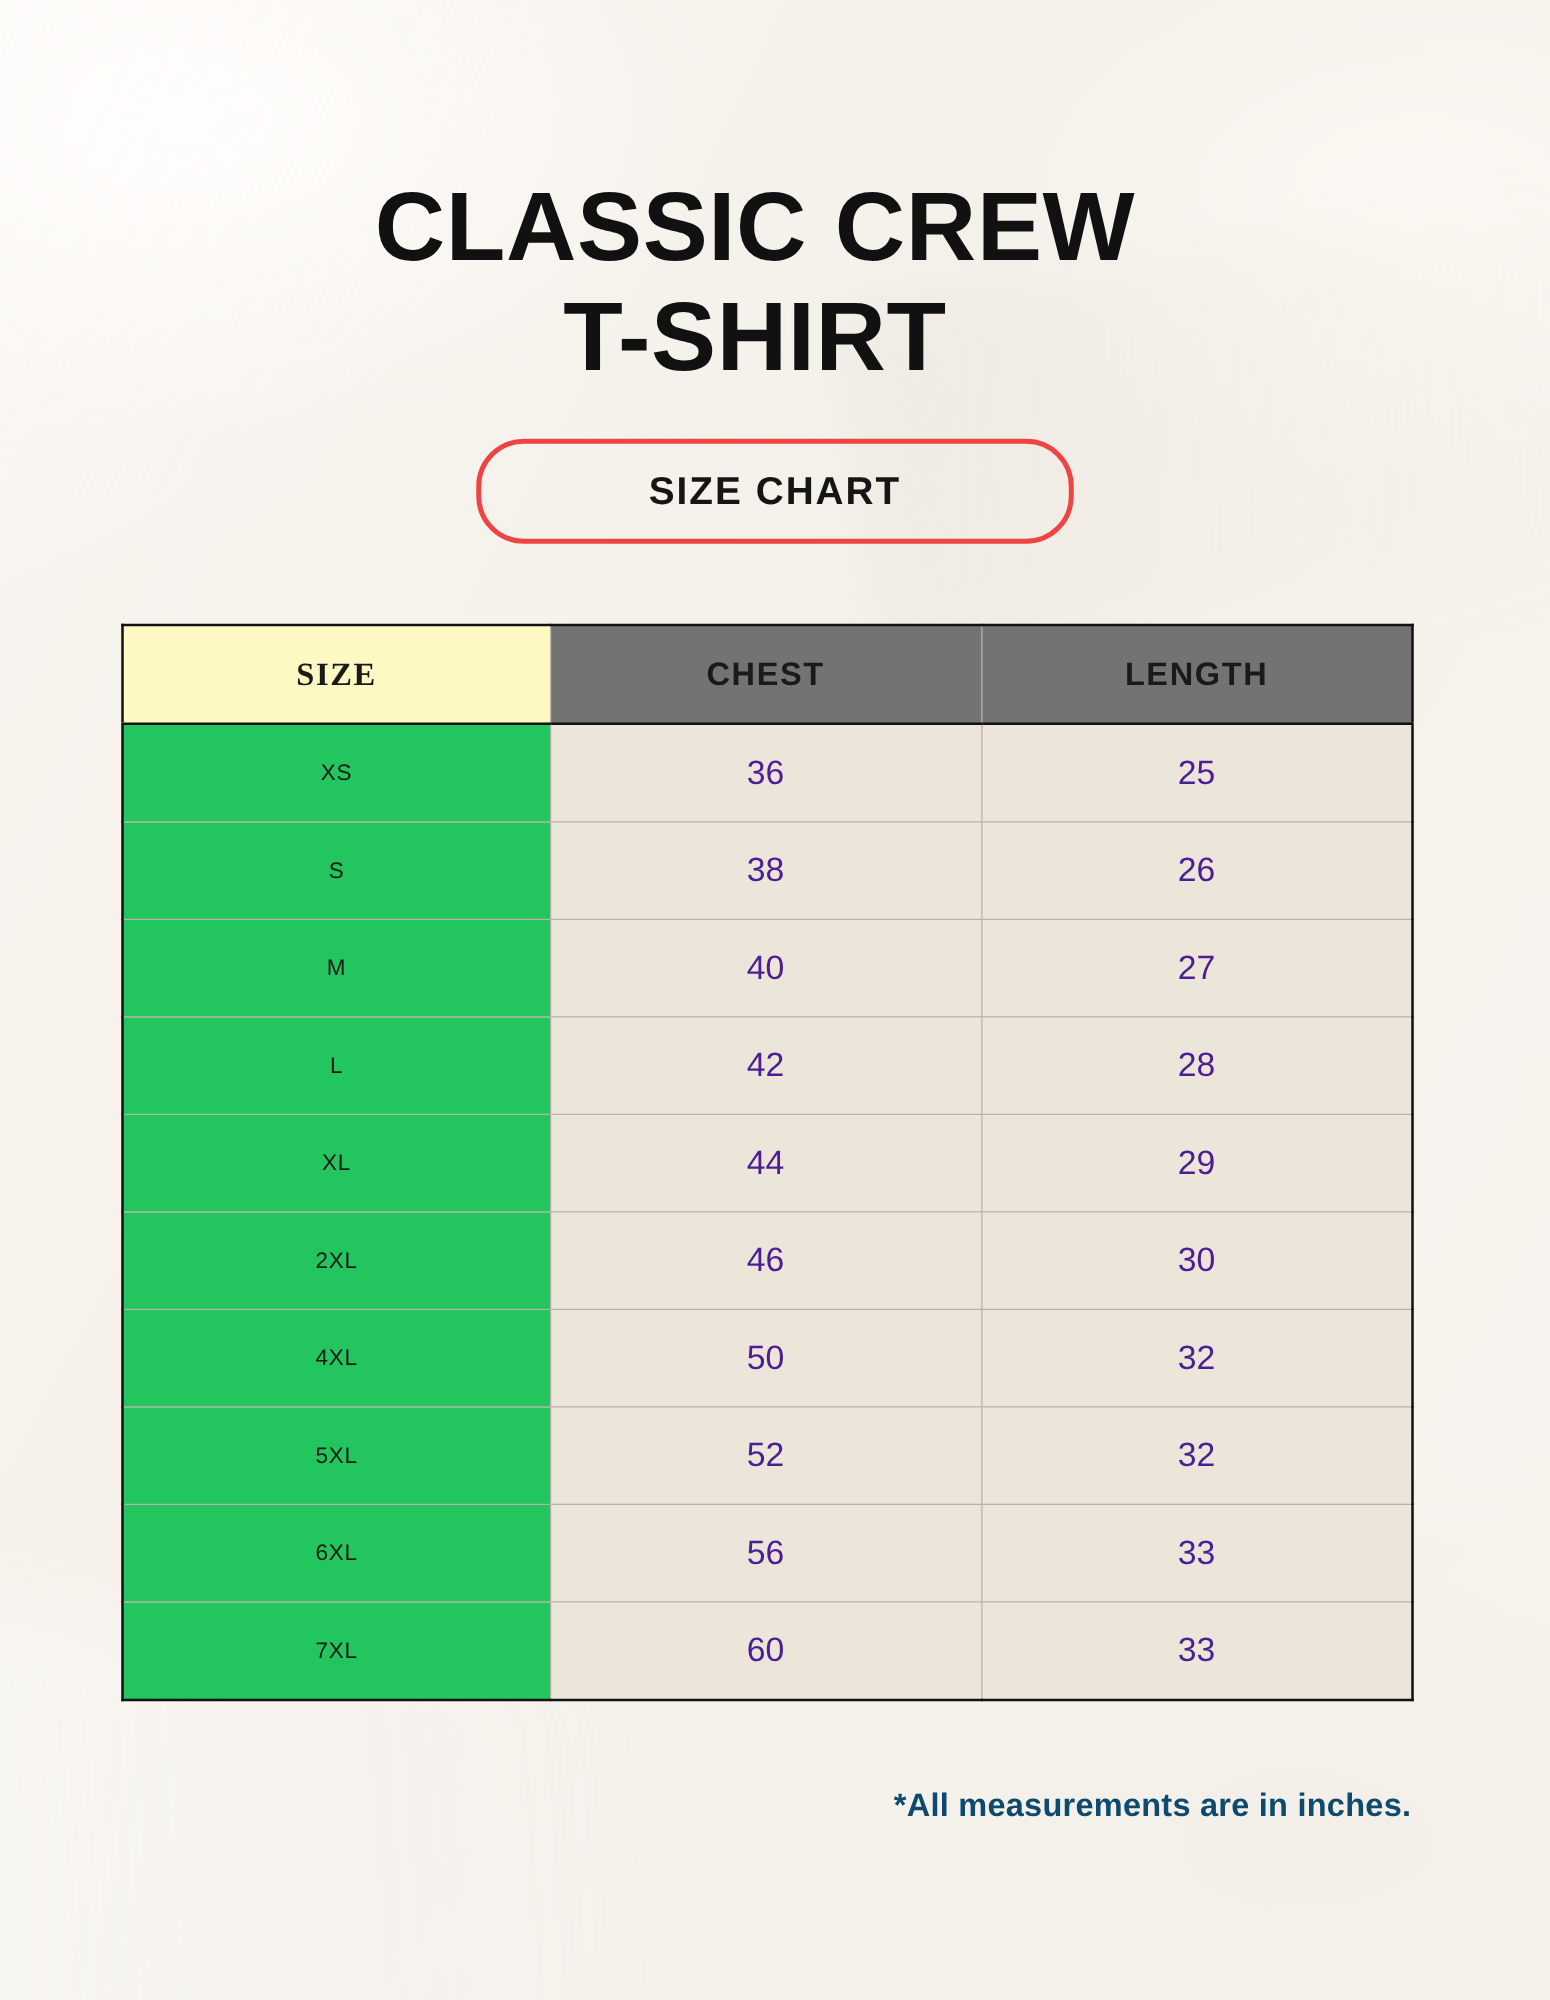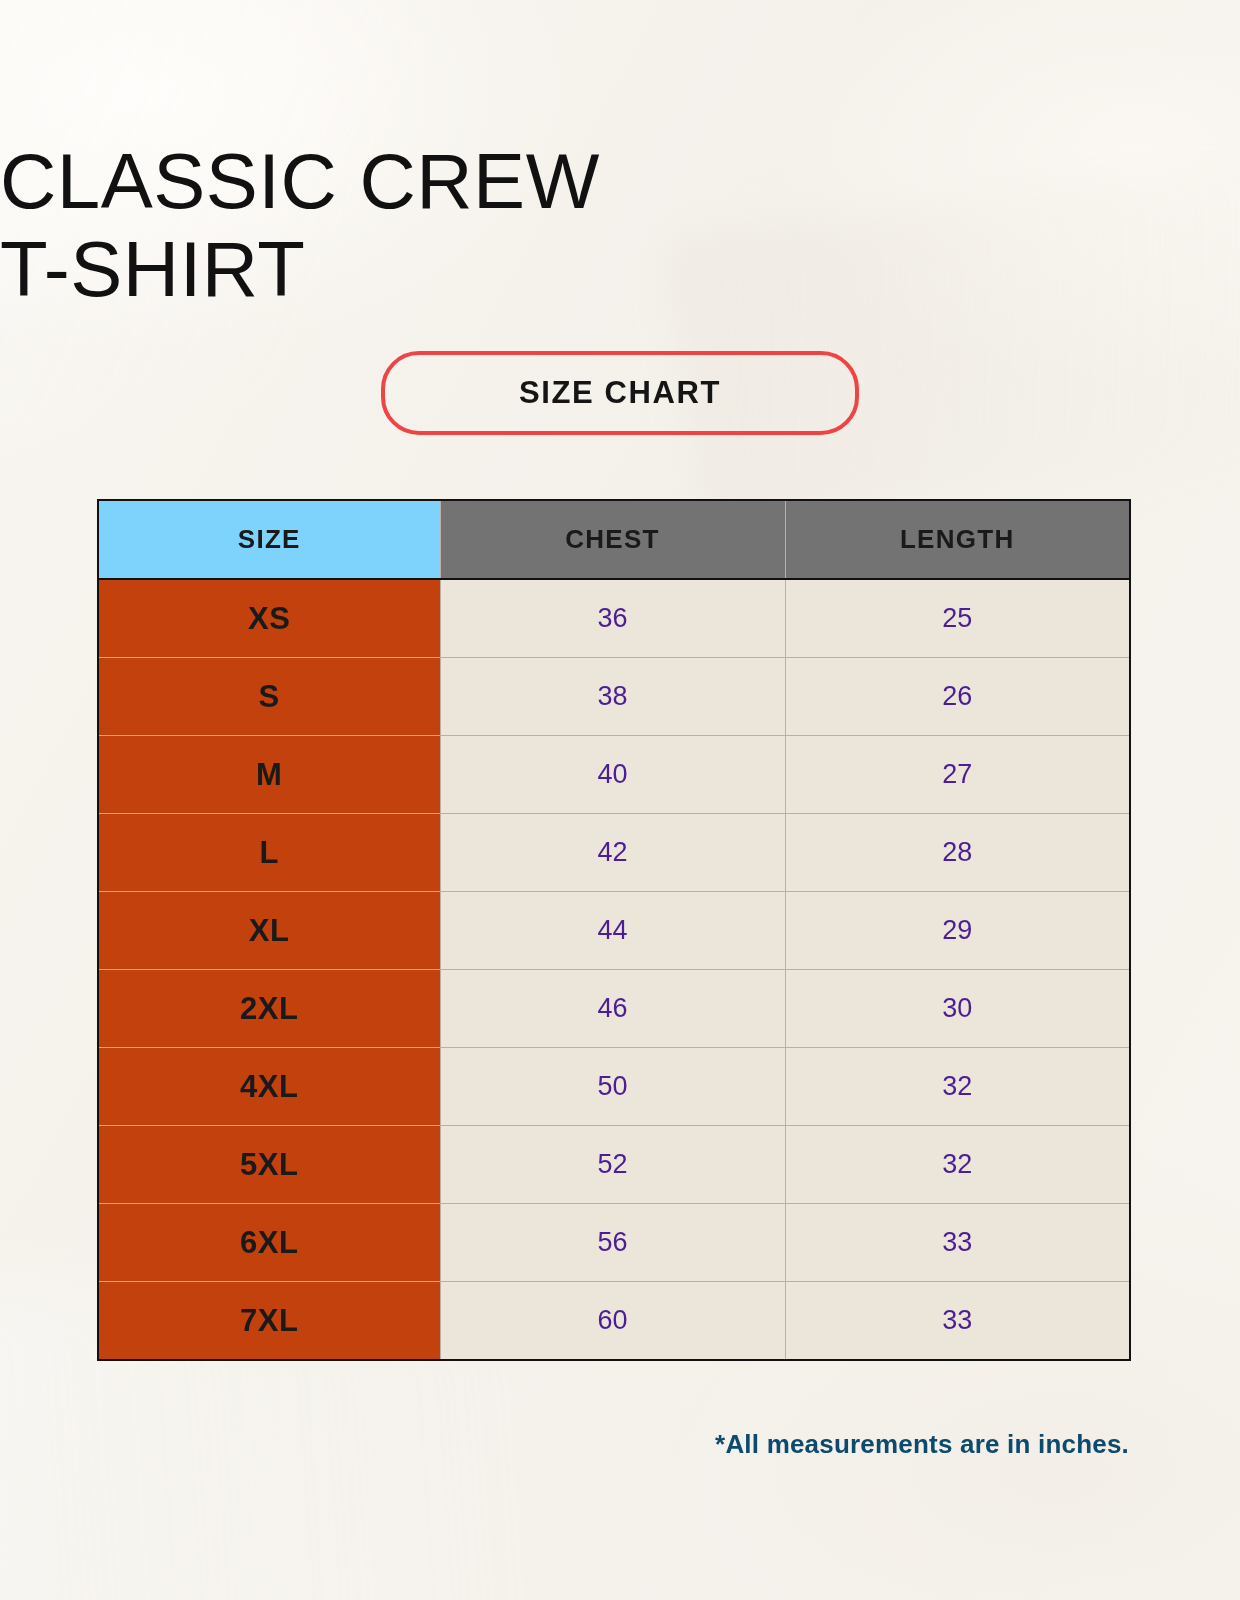--- a/index.html
+++ b/index.html
@@ -56,24 +56,24 @@
     position: relative;
     width: 1240px;
     height: 1600px;
     box-sizing: border-box;
   }
   .title {
     position: absolute;
     top: 86px;
     left: 0;
     width: 1208px;
-    text-align: left;
+    text-align: center;
     font-size: 78px;
     line-height: 1.12;
-    font-weight: 400;
+    font-weight: 700;
     letter-spacing: 0.5px;
     color: #111111;
   }
   .title .line {
     display: block;
   }
   .pill {
     position: absolute;
     top: 351px;
     left: 50%;
@@ -119,31 +119,32 @@
     font-weight: 700;
     letter-spacing: 1.3px;
   }
   .col-size {
     width: 342px;
   }
   .col-chest, .col-length {
     width: 345px;
   }
   thead th.head-size {
-    background: #7dd3fc;
+    background: #fef9c3;
+    font-family: Liberation Serif, serif;
   }
   thead th.head-chest,
   thead th.head-length {
     background: #737373;
     margin-left: 20px;
   }
   tbody td.cell-size {
-    background: #c2410c;
-    font-size: 31px;
-    font-weight: 700;
+    background: #22c55e;
+    font-size: 18px;
+    font-weight: 400;
     letter-spacing: .6px;
   }
   tbody td.cell-val {
     background: #ece5da;
     font-size: 27px;
     font-weight: 400;
     color: #4c1d95;
   }
   .footnote {
     position: absolute;

